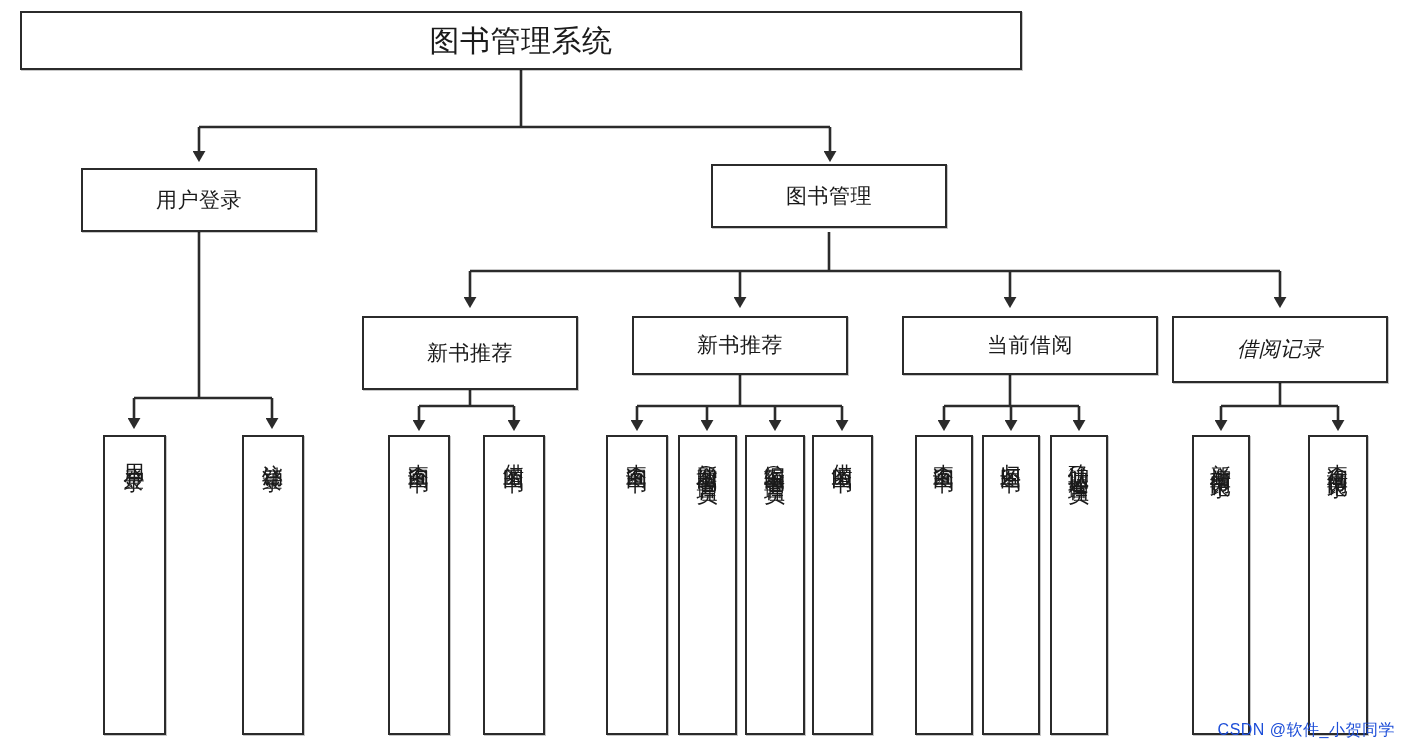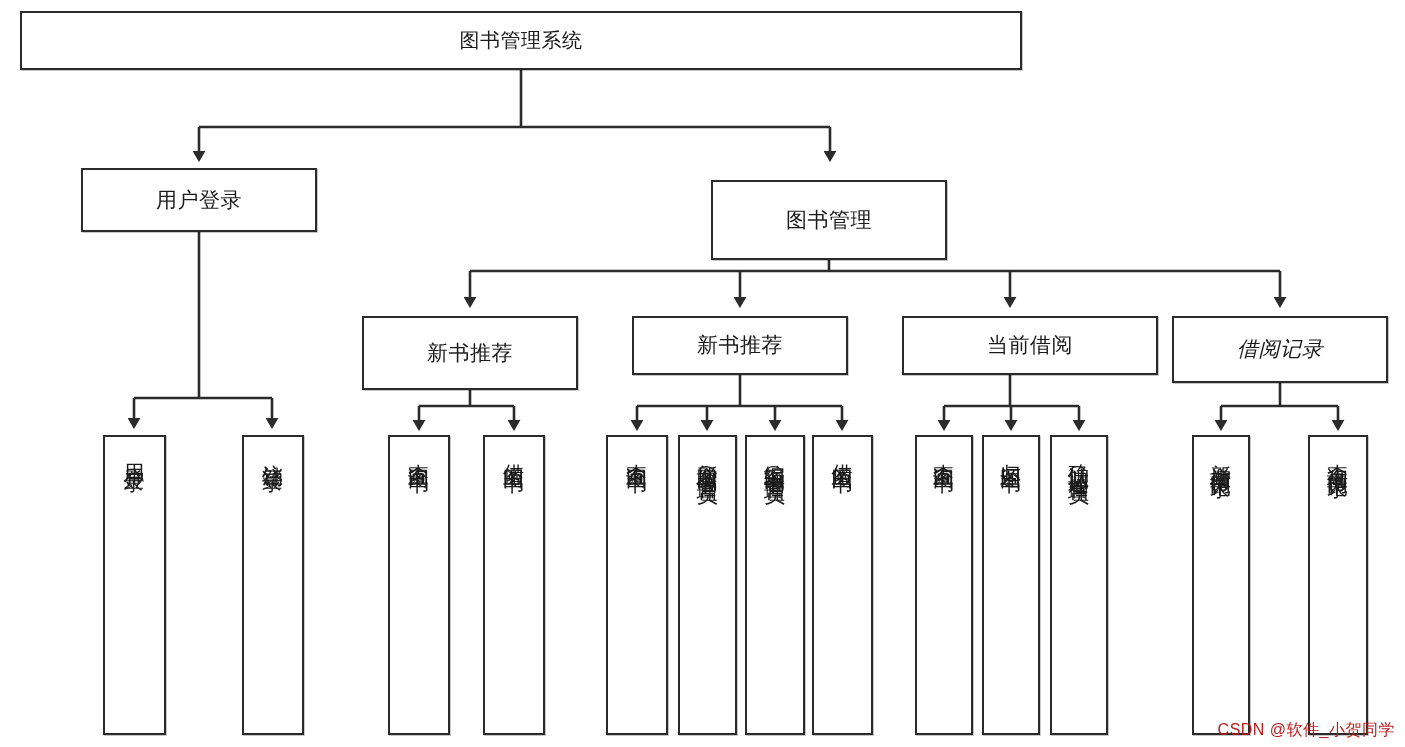--- a/index.html
+++ b/index.html
@@ -49,28 +49,28 @@
     padding-top: 10px;
   }
   .node.vert .node-label {
     writing-mode: vertical-rl;
     text-orientation: upright;
     font-size: 21px;
     letter-spacing: 3px;
     line-height: 1;
   }
   .node.root .node-label {
-    font-size: 20px;
+    font-size: 30px;
   }
   #watermark {
     position: absolute;
     right: 10px;
     bottom: 6px;
     font-size: 16px;
-    color: #b91c1c;
+    color: #1d4ed8;
     letter-spacing: 0.5px;
     white-space: nowrap;
   }
 </style>
 </head>
 <body>
 
 <div id="canvas">
 
   <svg id="edges" viewBox="0 0 1405 747" xmlns="http://www.w3.org/2000/svg">
@@ -123,21 +123,21 @@
     </g>
   </svg>
 
   <div class="node horiz root" style="left:20px; top:11px; width:1002px; height:59px;">
     <span class="node-label">图书管理系统</span>
   </div>
 
   <div class="node horiz" style="left:81px; top:168px; width:236px; height:64px;">
     <span class="node-label">用户登录</span>
   </div>
-  <div class="node horiz" style="left:711px; top:180px; width:236px; height:80px;">
+  <div class="node horiz" style="left:711px; top:164px; width:236px; height:64px;">
     <span class="node-label">图书管理</span>
   </div>
 
   <div class="node horiz" style="left:362px; top:316px; width:216px; height:74px;">
     <span class="node-label">新书推荐</span>
   </div>
   <div class="node horiz" style="left:632px; top:316px; width:216px; height:59px;">
     <span class="node-label">新书推荐</span>
   </div>
   <div class="node horiz" style="left:902px; top:316px; width:256px; height:59px;">

